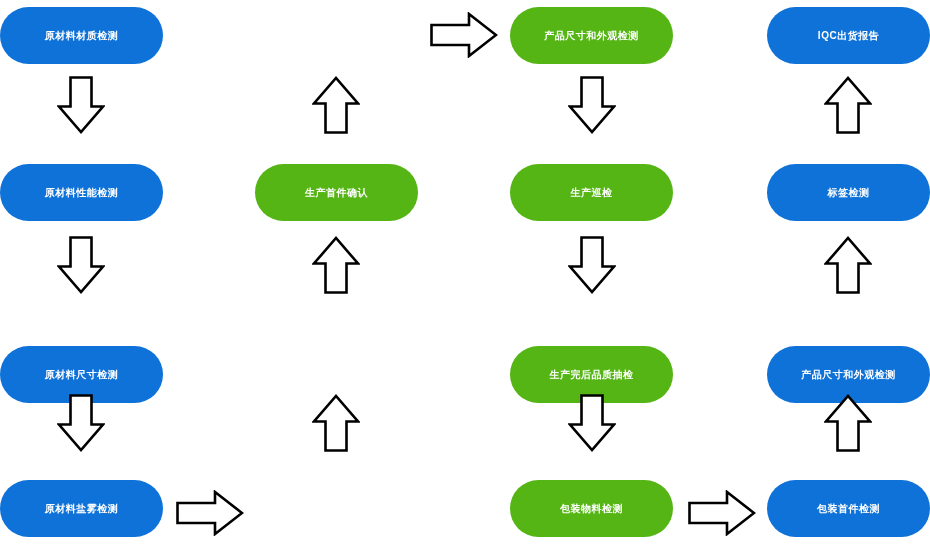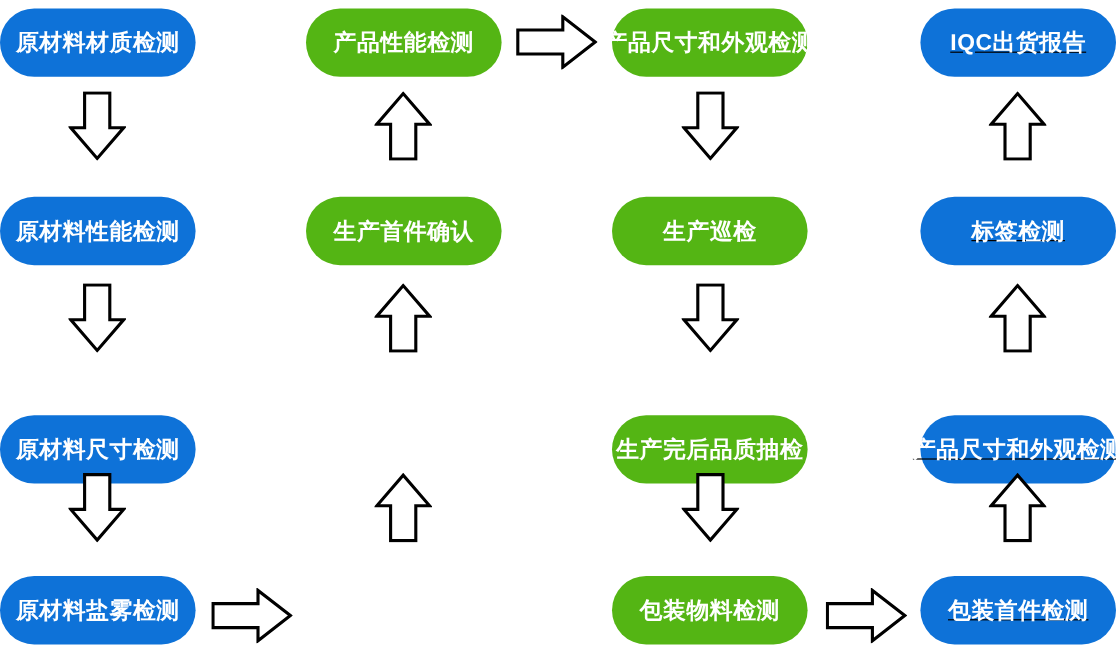--- a/index.html
+++ b/index.html
@@ -22,31 +22,31 @@
     border-radius: 28.5px;
     display: flex;
     align-items: center;
     justify-content: center;
     box-sizing: border-box;
   }
   .node.blue  { background: #0e72d8; }
   .node.green { background: #54b514; }
   .node-label {
     color: #ffffff;
-    font-size: 19px;
+    font-size: 10px;
     font-weight: bold;
     white-space: nowrap;
     letter-spacing: 0.5px;
     text-align: center;
   }
   
   .c1 { left: 0; }
   .c2 { left: 255px; }
   .c3 { left: 510px; }
-  .c4 { left: 767px; text-decoration: underline; }
+  .c4 { left: 767px; }
   
   .r1 { top: 7px; }
   .r2 { top: 164px; }
   .r3 { top: 322px; margin-top: 24px; }
   .r4 { top: 480px; }
   
   .arrow { position: absolute; }
   .arrow svg { display: block; }
   .va { width: 48px; height: 58px; }
   .ha { width: 68px; height: 46px; }
@@ -75,23 +75,20 @@
   <div class="node blue c1 r2">
     <span class="node-label">原材料性能检测</span>
   </div>
   <div class="node blue c1 r3">
     <span class="node-label">原材料尺寸检测</span>
   </div>
   <div class="node blue c1 r4">
     <span class="node-label">原材料盐雾检测</span>
   </div>
 
-  <div class="node green c2 r1">
-    <span class="node-label">产品性能检测</span>
-  </div>
   <div class="node green c2 r2">
     <span class="node-label">生产首件确认</span>
   </div>
 
   <div class="node green c3 r1">
     <span class="node-label">产品尺寸和外观检测</span>
   </div>
   <div class="node green c3 r2">
     <span class="node-label">生产巡检</span>
   </div>

